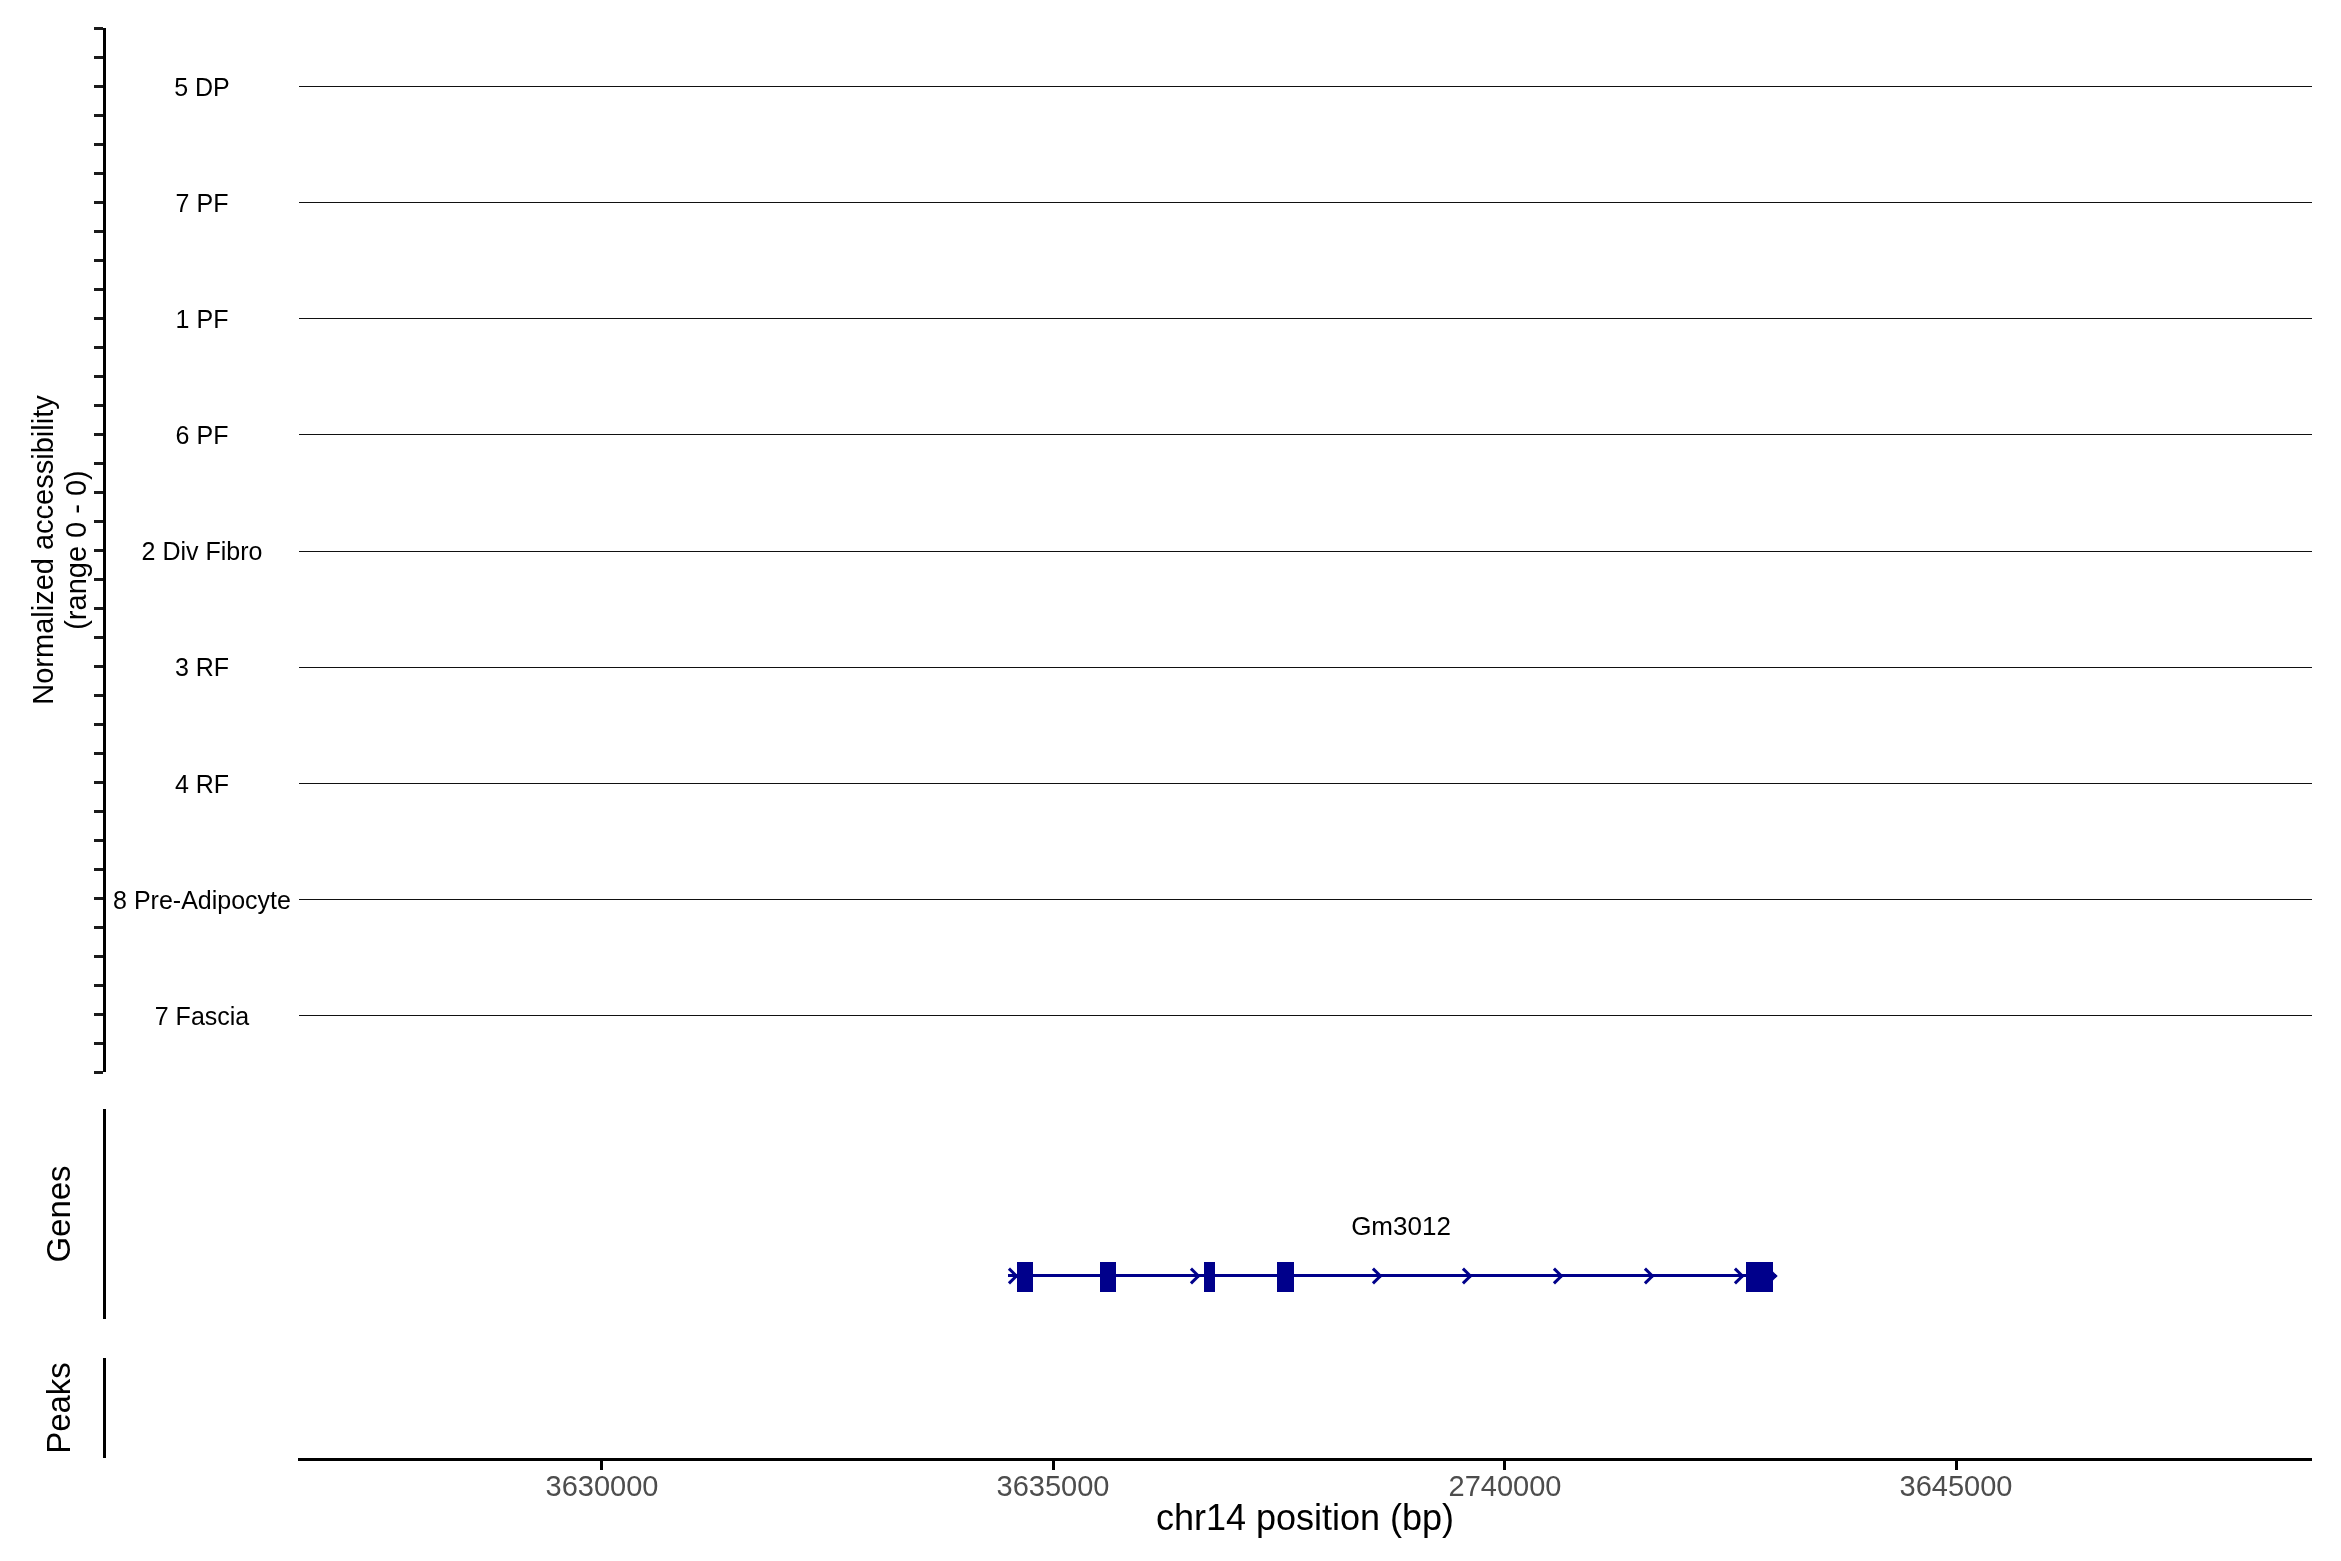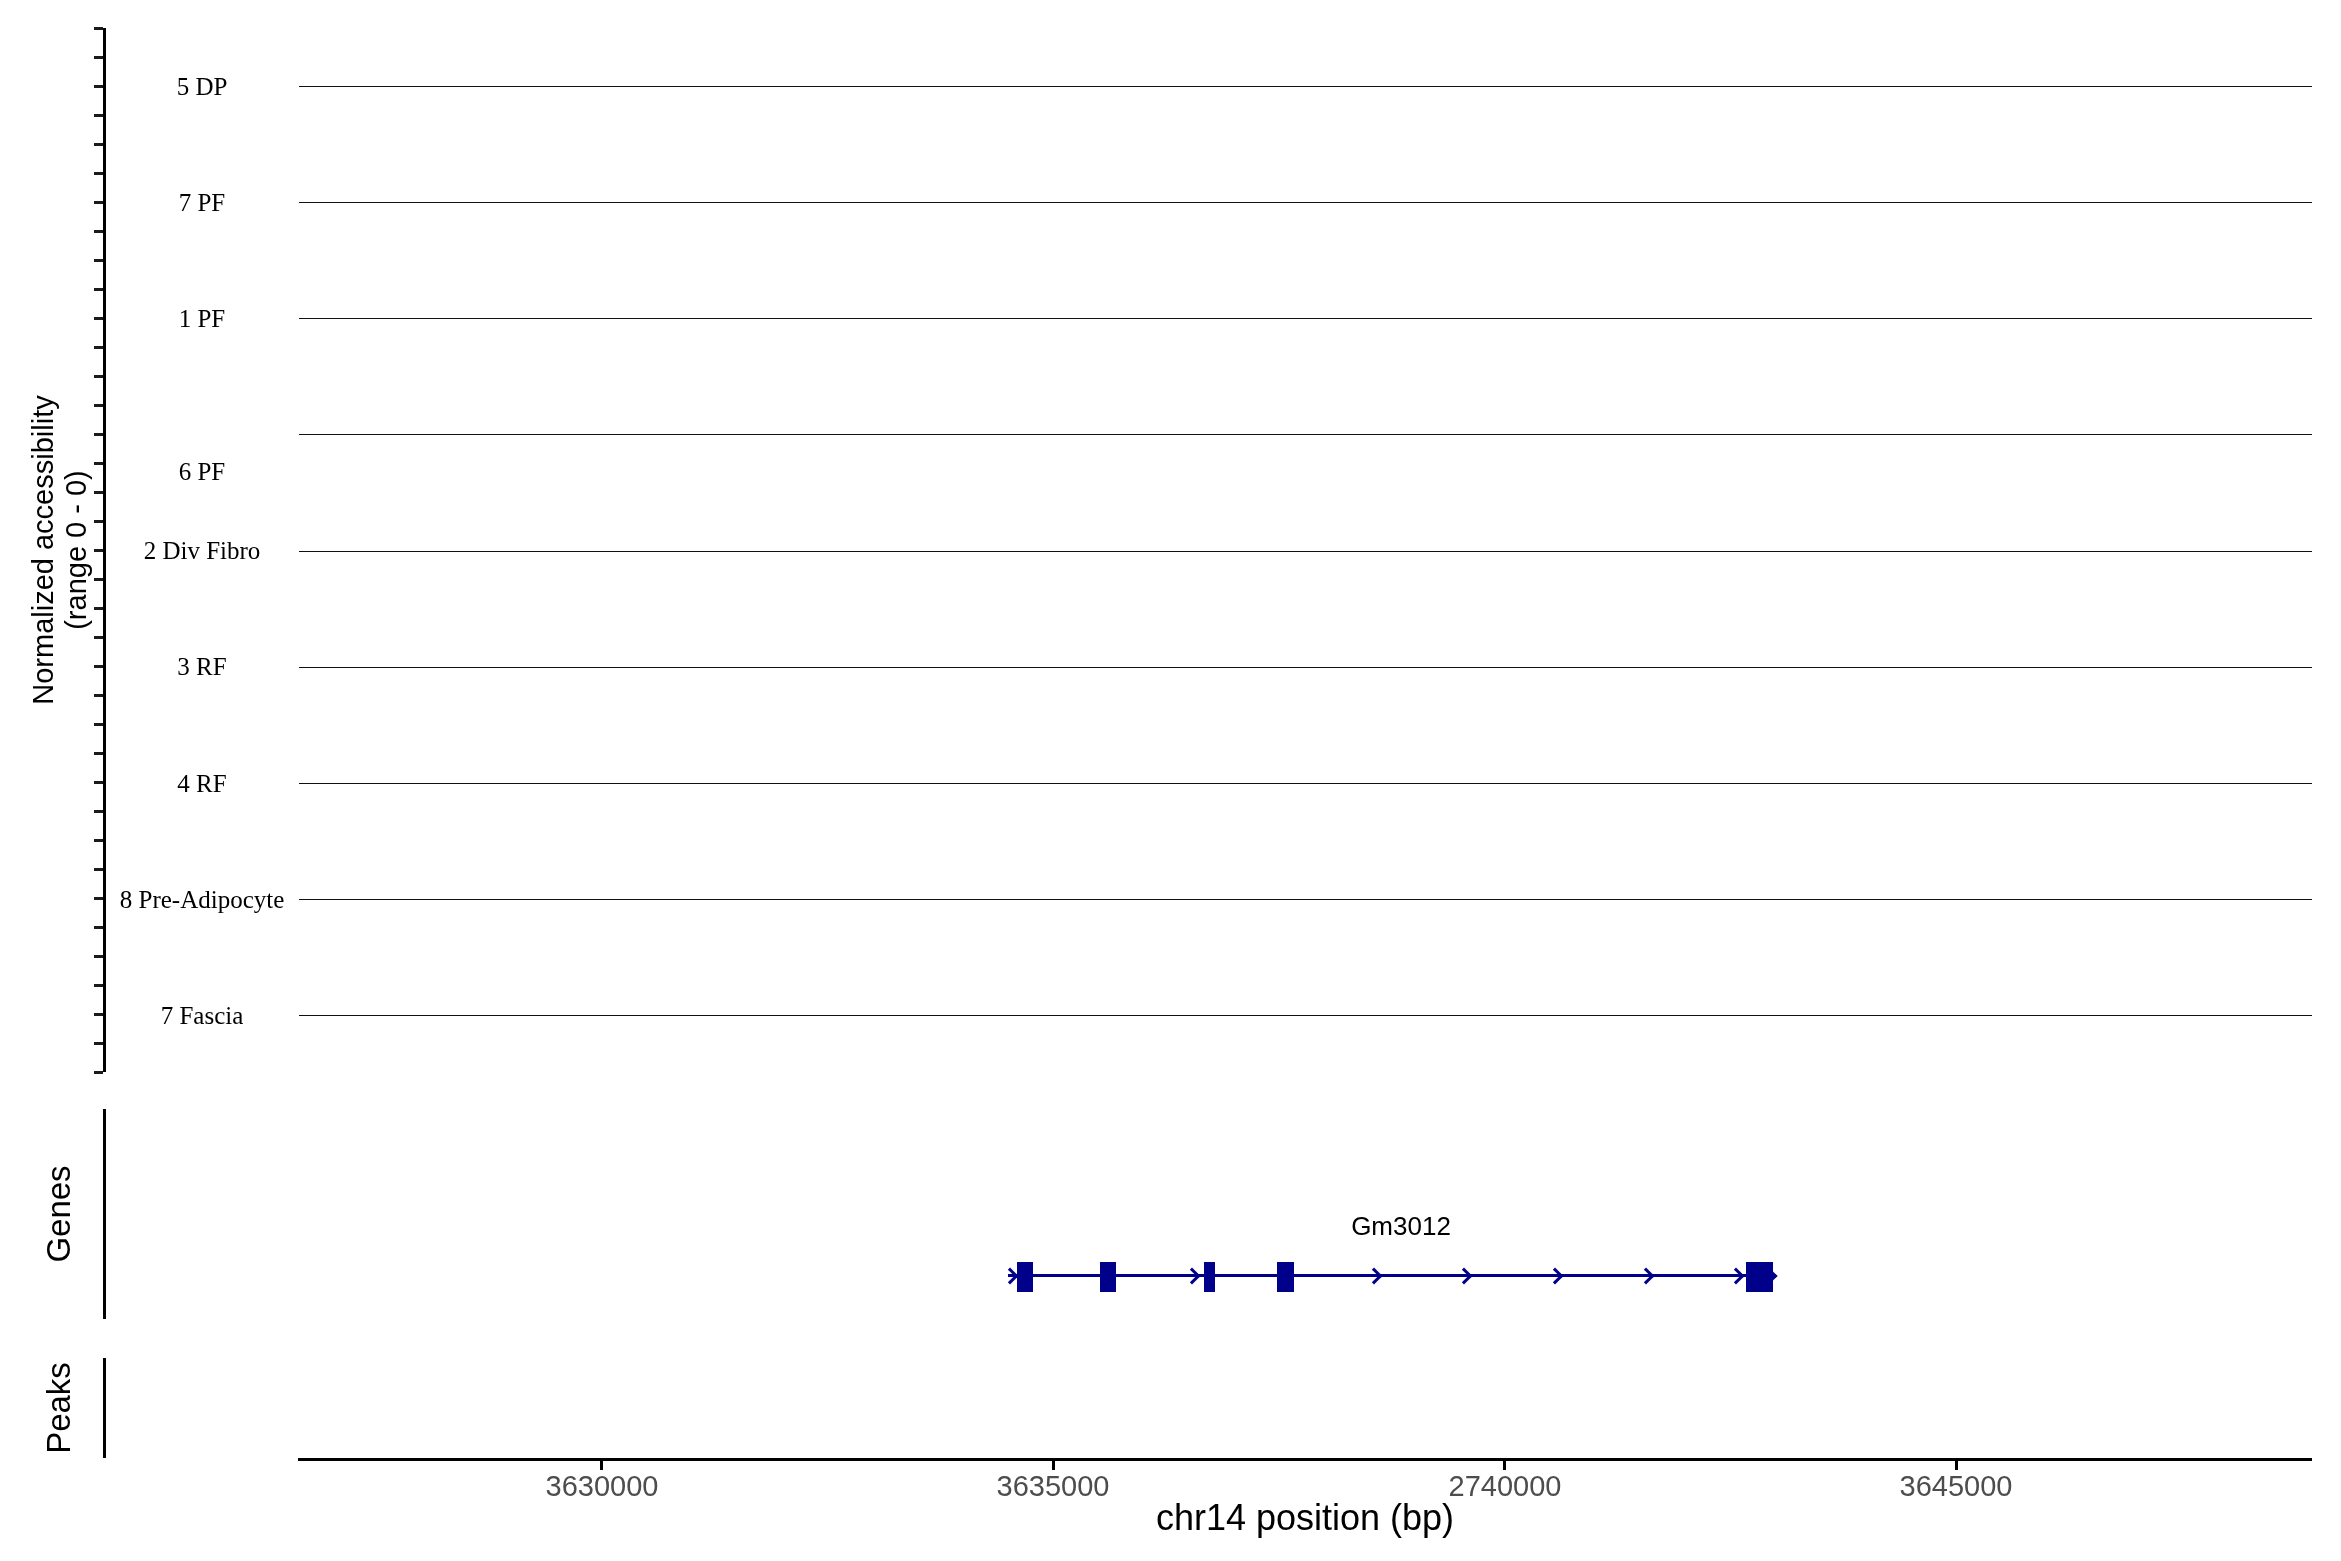--- a/index.html
+++ b/index.html
@@ -7,21 +7,21 @@
          font-family: "Liberation Sans", sans-serif; }
   #figure { position: absolute; left: 0; top: 0; width: 2342px; height: 1561px; }
 
   .vline  { position: absolute; background: #000000; }
   .hline  { position: absolute; background: #000000; }
   .gridline { position: absolute; height: 1.3px; background: #111111; }
   .ytick  { position: absolute; width: 8.5px; height: 2.6px; background: #1a1a1a; }
   .xtick  { position: absolute; width: 2.6px; height: 8.5px; background: #000000; }
 
   .track-label { position: absolute; font-size: 25px; color: #000000;
-                 white-space: nowrap; transform: translate(-50%,-50%); font-family: Liberation Serif, serif; }
+                 white-space: nowrap; transform: translate(-50%,-50%); }
 
   .rot-label { position: absolute; white-space: nowrap; color: #000000;
                transform: translate(-50%,-50%) rotate(-90deg); }
   #y-axis-label { font-size: 29px; line-height: 33px; text-align: center; }
   .section-label { font-size: 33px; }
 
   .xtick-label { position: absolute; font-size: 29px; color: #4d4d4d;
                  transform: translateX(-50%); white-space: nowrap; }
   #x-axis-title { position: absolute; font-size: 36px; color: #000000;
                   transform: translateX(-50%); white-space: nowrap; }
@@ -84,21 +84,21 @@
       <div class="ytick" style="left: 94px; top: 1071px;"></div>
     </div>
   <div id="tracks">
       <div class="gridline" style="left: 299px; top: 86px; width: 2013px;"></div>
       <div class="track-label" style="left: 202px; top: 87px;">5 DP</div>
       <div class="gridline" style="left: 299px; top: 202px; width: 2013px;"></div>
       <div class="track-label" style="left: 202px; top: 203px;">7 PF</div>
       <div class="gridline" style="left: 299px; top: 318px; width: 2013px;"></div>
       <div class="track-label" style="left: 202px; top: 319px;">1 PF</div>
       <div class="gridline" style="left: 299px; top: 434px; width: 2013px;"></div>
-      <div class="track-label" style="left: 202px; top: 435px; margin-top: 37px;">6 PF</div>
+      <div class="track-label" style="left: 202px; top: 435px;">6 PF</div>
       <div class="gridline" style="left: 299px; top: 551px; width: 2013px;"></div>
       <div class="track-label" style="left: 202px; top: 551px;">2 Div Fibro</div>
       <div class="gridline" style="left: 299px; top: 667px; width: 2013px;"></div>
       <div class="track-label" style="left: 202px; top: 667px;">3 RF</div>
       <div class="gridline" style="left: 299px; top: 783px; width: 2013px;"></div>
       <div class="track-label" style="left: 202px; top: 784px;">4 RF</div>
       <div class="gridline" style="left: 299px; top: 899px; width: 2013px;"></div>
       <div class="track-label" style="left: 202px; top: 900px;">8 Pre-Adipocyte</div>
       <div class="gridline" style="left: 299px; top: 1015px; width: 2013px;"></div>
       <div class="track-label" style="left: 202px; top: 1016px;">7 Fascia</div>

